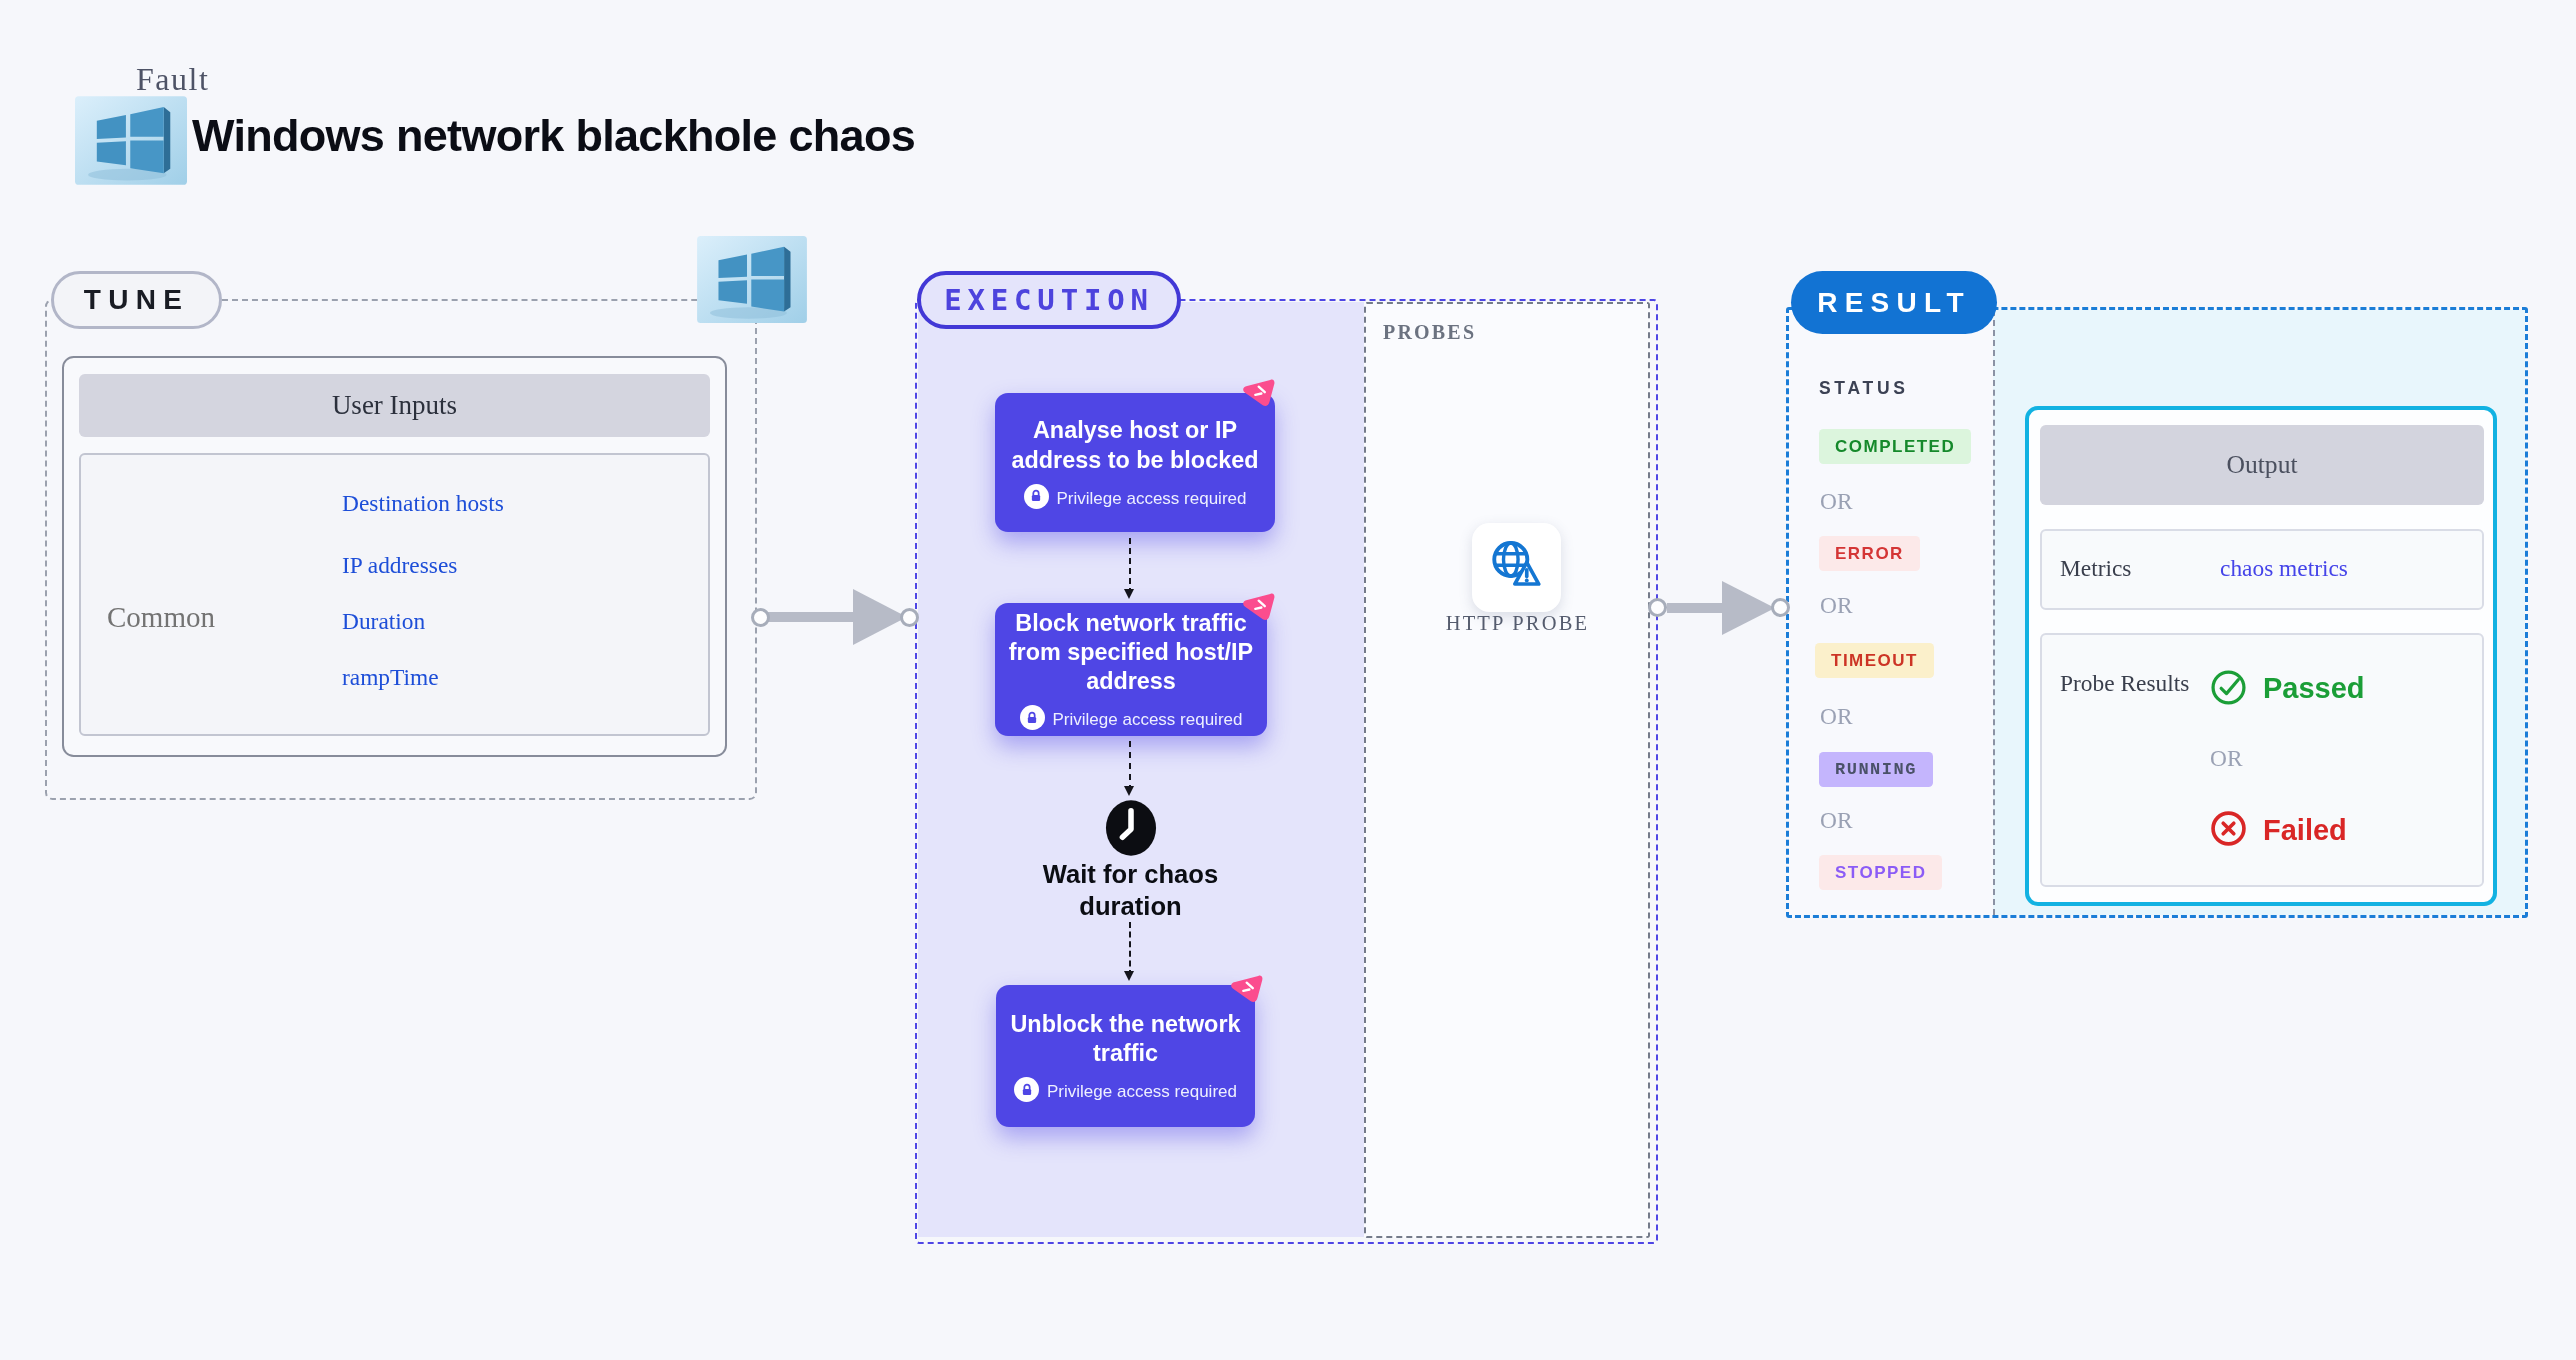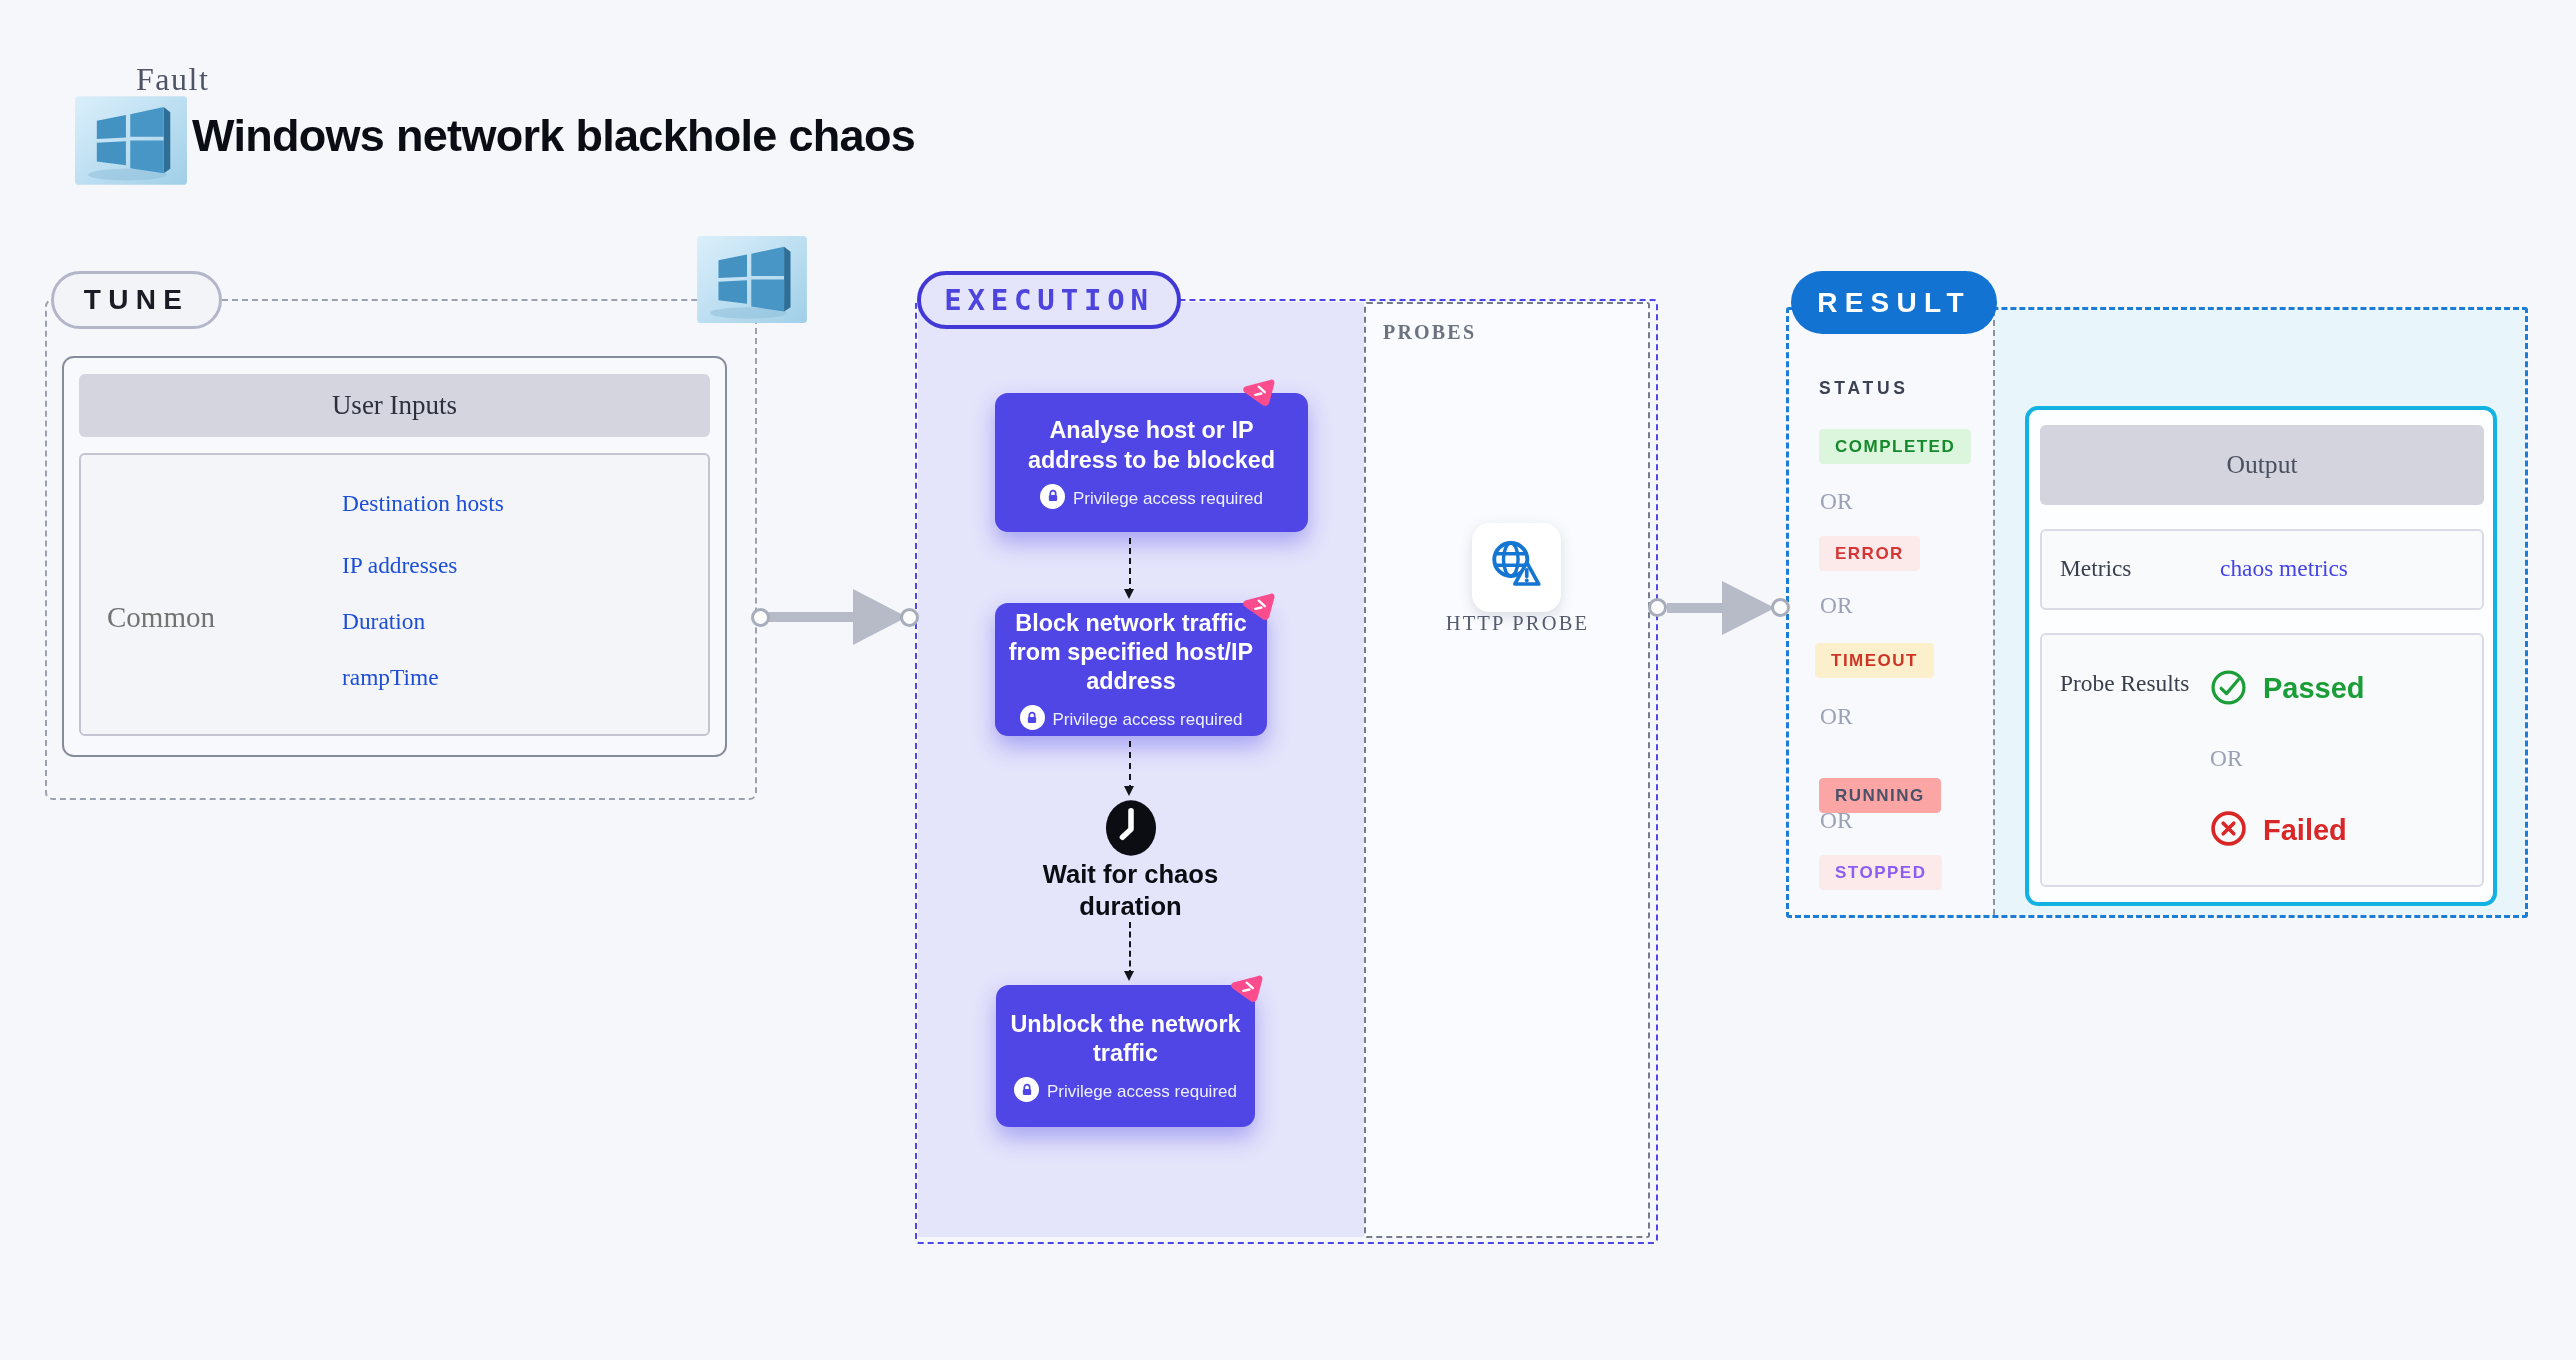--- a/index.html
+++ b/index.html
@@ -35,21 +35,21 @@
   
   .conn-bar{background:#b7bbc7;z-index:5;}
   .conn-head{width:0;height:0;z-index:5;}
   .conn-dot{width:19px;height:19px;border-radius:50%;background:#fdfdfe;border:3.7px solid #a7adba;box-sizing:border-box;z-index:6;}
 
   
   .exec-fill{left:918px;top:302px;width:446px;height:935px;background:#e4e4fb;z-index:1;}
   .exec-box{left:915px;top:299px;width:739px;height:941px;border:2.9px dashed #4f46e5;border-radius:4.4px;z-index:2;}
   .step{background:#4f46e5;border-radius:13px;box-shadow:0 10.2px 22px rgba(79,70,229,.4);color:#fff;
         display:flex;flex-direction:column;align-items:center;justify-content:center;gap:8.8px;z-index:3;box-sizing:border-box;padding:0 10.2px;}
-  .step1{left:995px;top:393px;width:313px;height:139px;}
+  .step1{left:995px;top:393px;width:280px;height:139px;}
   .step2{left:995px;top:603px;width:272px;height:133px;}
   .step3{left:996px;top:985px;width:259px;height:142px;}
   .step-title{font-size:23.4px;font-weight:bold;text-align:center;line-height:1.25;}
   .priv{display:flex;align-items:flex-end;gap:8px;}
   .priv-circle{width:25px;height:25px;border-radius:50%;background:#ffffff;display:flex;align-items:center;justify-content:center;}
   .priv-text{font-size:17px;color:#eef0ff;}
   .chaos-badge{width:38px;height:37px;z-index:4;}
   .badge1{left:1239px;top:375px;}
   .badge2{left:1239px;top:589px;}
   .badge3{left:1227px;top:971px;}
@@ -71,21 +71,21 @@
   
   .result-box{left:1786px;top:307px;width:742px;height:611px;background:#f8f9fd;border:3.7px dashed #1b7dd7;border-radius:2.9px;box-sizing:border-box;z-index:2;}
   .result-cyan{left:1993px;top:310px;width:532px;height:605px;background:#e8f6fc;z-index:3;}
   .result-divider{left:1993px;top:310px;height:605px;width:0;border-left:2.2px dashed #8b92a4;z-index:4;}
   .status-heading{left:1819px;top:378px;font-size:17.5px;font-weight:bold;letter-spacing:3.7px;color:#3c4254;z-index:4;}
   .badge{height:35px;border-radius:4.4px;display:inline-flex;align-items:center;padding:0 16px;
          font-size:17px;font-weight:bold;letter-spacing:1.5px;z-index:4;}
   .st0{background:#dcf5dd;color:#15892b;left:1819px;top:429px;}
   .st1{background:#fce9e9;color:#d43535;left:1819px;top:536px;}
   .st2{background:#fbf0cb;color:#cc3425;left:1815px;top:643px;}
-  .st3{background:#fca5a5;color:#4a5168;left:1819px;top:778px;}
+  .st3{background:#c4b5fd;color:#4a5168;left:1819px;top:752px;font-family:Liberation Mono, monospace;}
   .st4{background:#fce9e9;color:#8b5cf6;left:1819px;top:855px;}
   .or{font-size:23.4px;color:#9aa1b4;z-index:4;}
   .or0{left:1820px;top:488px;} .or1{left:1820px;top:592px;} .or2{left:1820px;top:703px;} .or3{left:1820px;top:807px;}
 
   .output-card{left:2025px;top:406px;width:472px;height:500px;background:#fdfeff;border:4.4px solid #12b2e2;border-radius:13px;box-sizing:border-box;z-index:5;}
   .out-head{left:2040px;top:425px;width:444px;height:80px;background:#d3d4de;border-radius:5.8px;
             display:flex;align-items:center;justify-content:center;font-size:25.6px;color:#4b505f;z-index:6;}
   .out-row{background:#f8fafc;border:2.2px solid #d9dce6;border-radius:5.8px;box-sizing:border-box;z-index:6;}
   .row-metrics{left:2040px;top:529px;width:444px;height:81px;}
   .row-probe{left:2040px;top:633px;width:444px;height:254px;}

